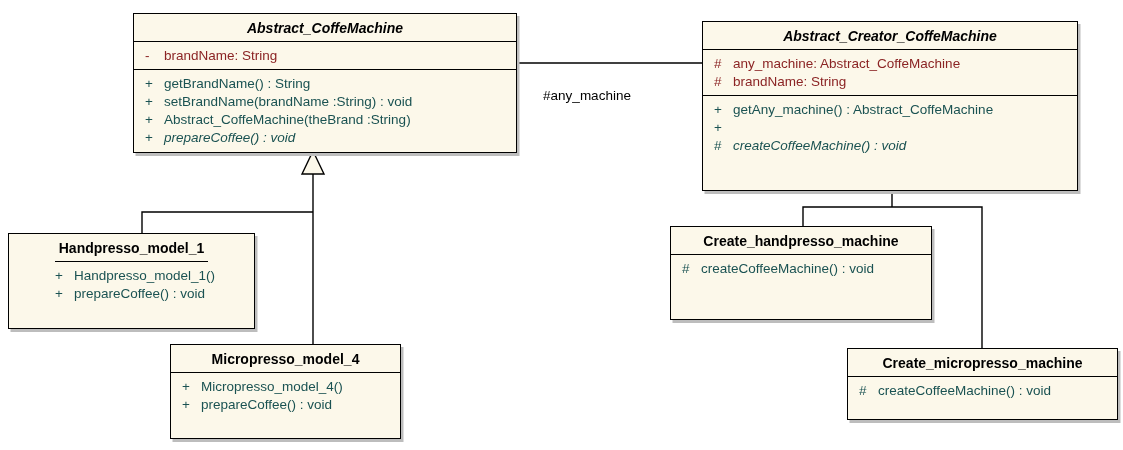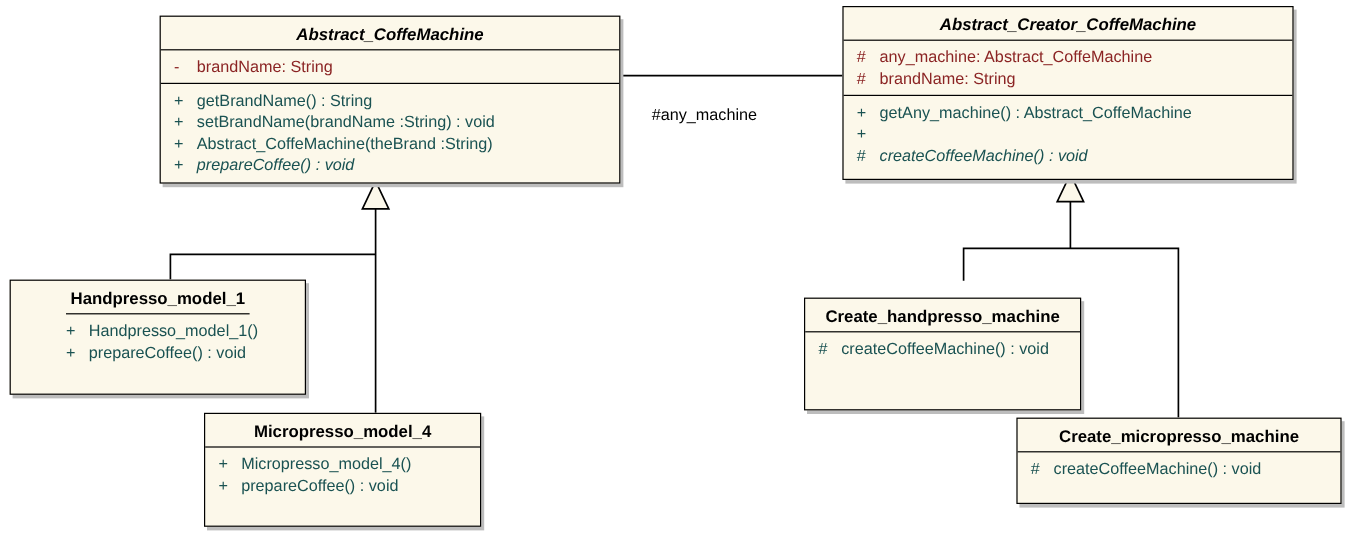--- a/index.html
+++ b/index.html
@@ -89,21 +89,21 @@
           <span class="vis">+</span>
           <span class="mtext">Abstract_CoffeMachine(theBrand :String)</span>
         </div>
         <div class="member-row">
           <span class="vis">+</span>
           <span class="mtext italic">prepareCoffee() : void</span>
         </div>
       </div>
     </div>
 
-  <div class="uml-class" style="left:702px;top:5px;width:376px;height:145px;">
+  <div class="uml-class" style="left:702px;top:21px;width:376px;height:170px;">
       <div class="class-title abstract">Abstract_Creator_CoffeMachine</div>
       <div class="section attrs">
         <div class="member-row">
           <span class="vis">#</span>
           <span class="mtext">any_machine: Abstract_CoffeMachine</span>
         </div>
         <div class="member-row">
           <span class="vis">#</span>
           <span class="mtext">brandName: String</span>
         </div>
@@ -144,21 +144,21 @@
           <span class="vis">+</span>
           <span class="mtext">Micropresso_model_4()</span>
         </div>
         <div class="member-row">
           <span class="vis">+</span>
           <span class="mtext">prepareCoffee() : void</span>
         </div>
       </div>
     </div>
 
-  <div class="uml-class" style="left:670px;top:248px;width:231px;height:94px;">
+  <div class="uml-class" style="left:670px;top:226px;width:262px;height:94px;">
       <div class="class-title">Create_handpresso_machine</div>
       <div class="section methods">
         <div class="member-row">
           <span class="vis">#</span>
           <span class="mtext">createCoffeeMachine() : void</span>
         </div>
       </div>
     </div>
 
   <div class="uml-class" style="left:847px;top:348px;width:271px;height:72px;">

